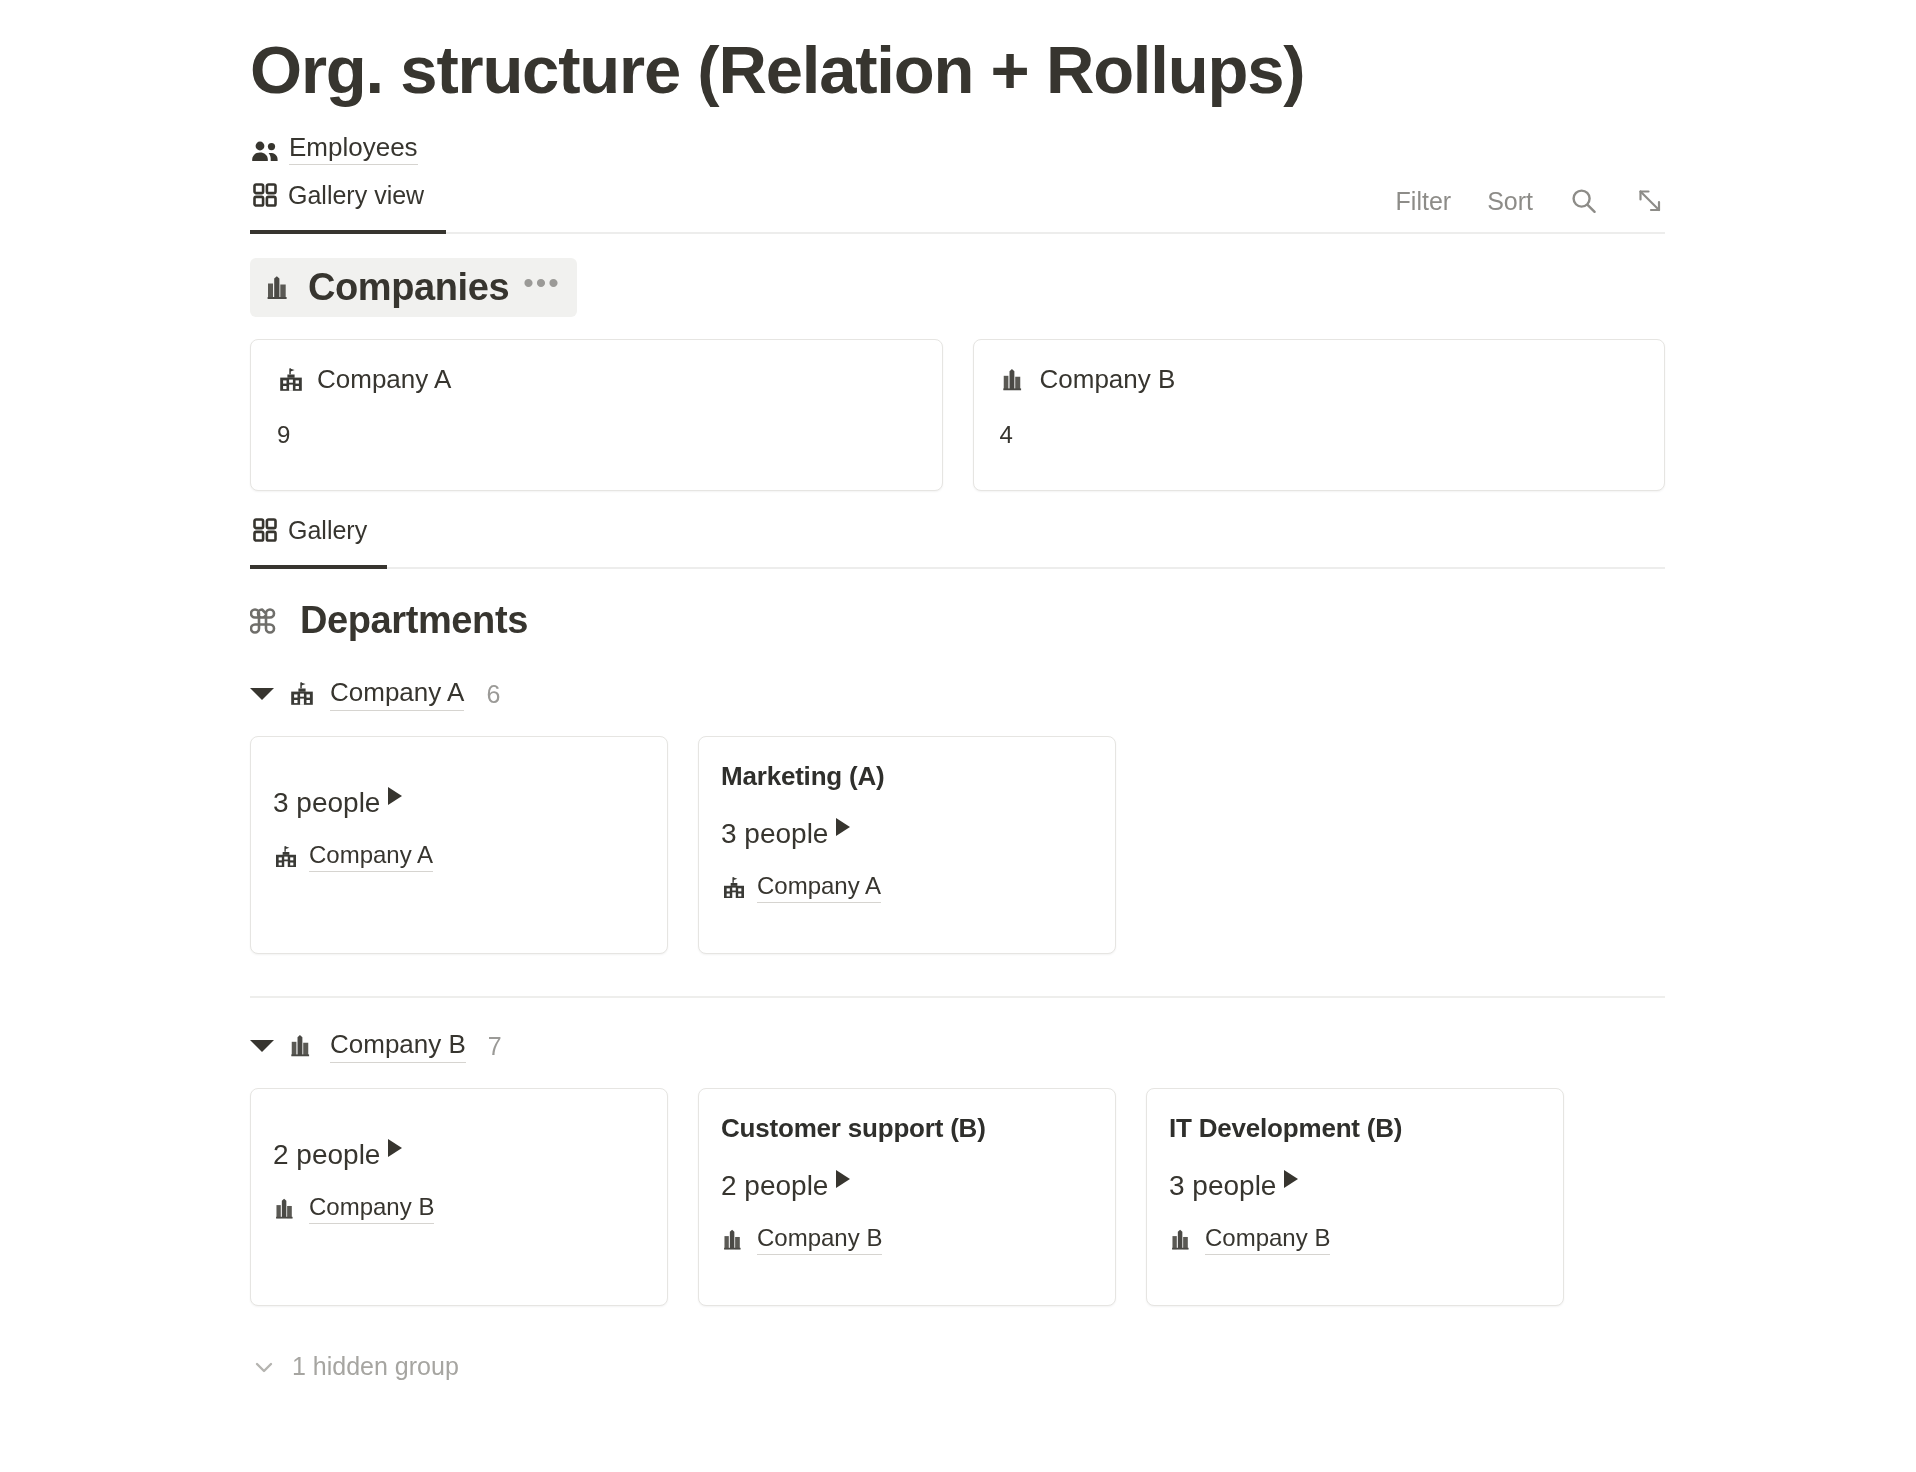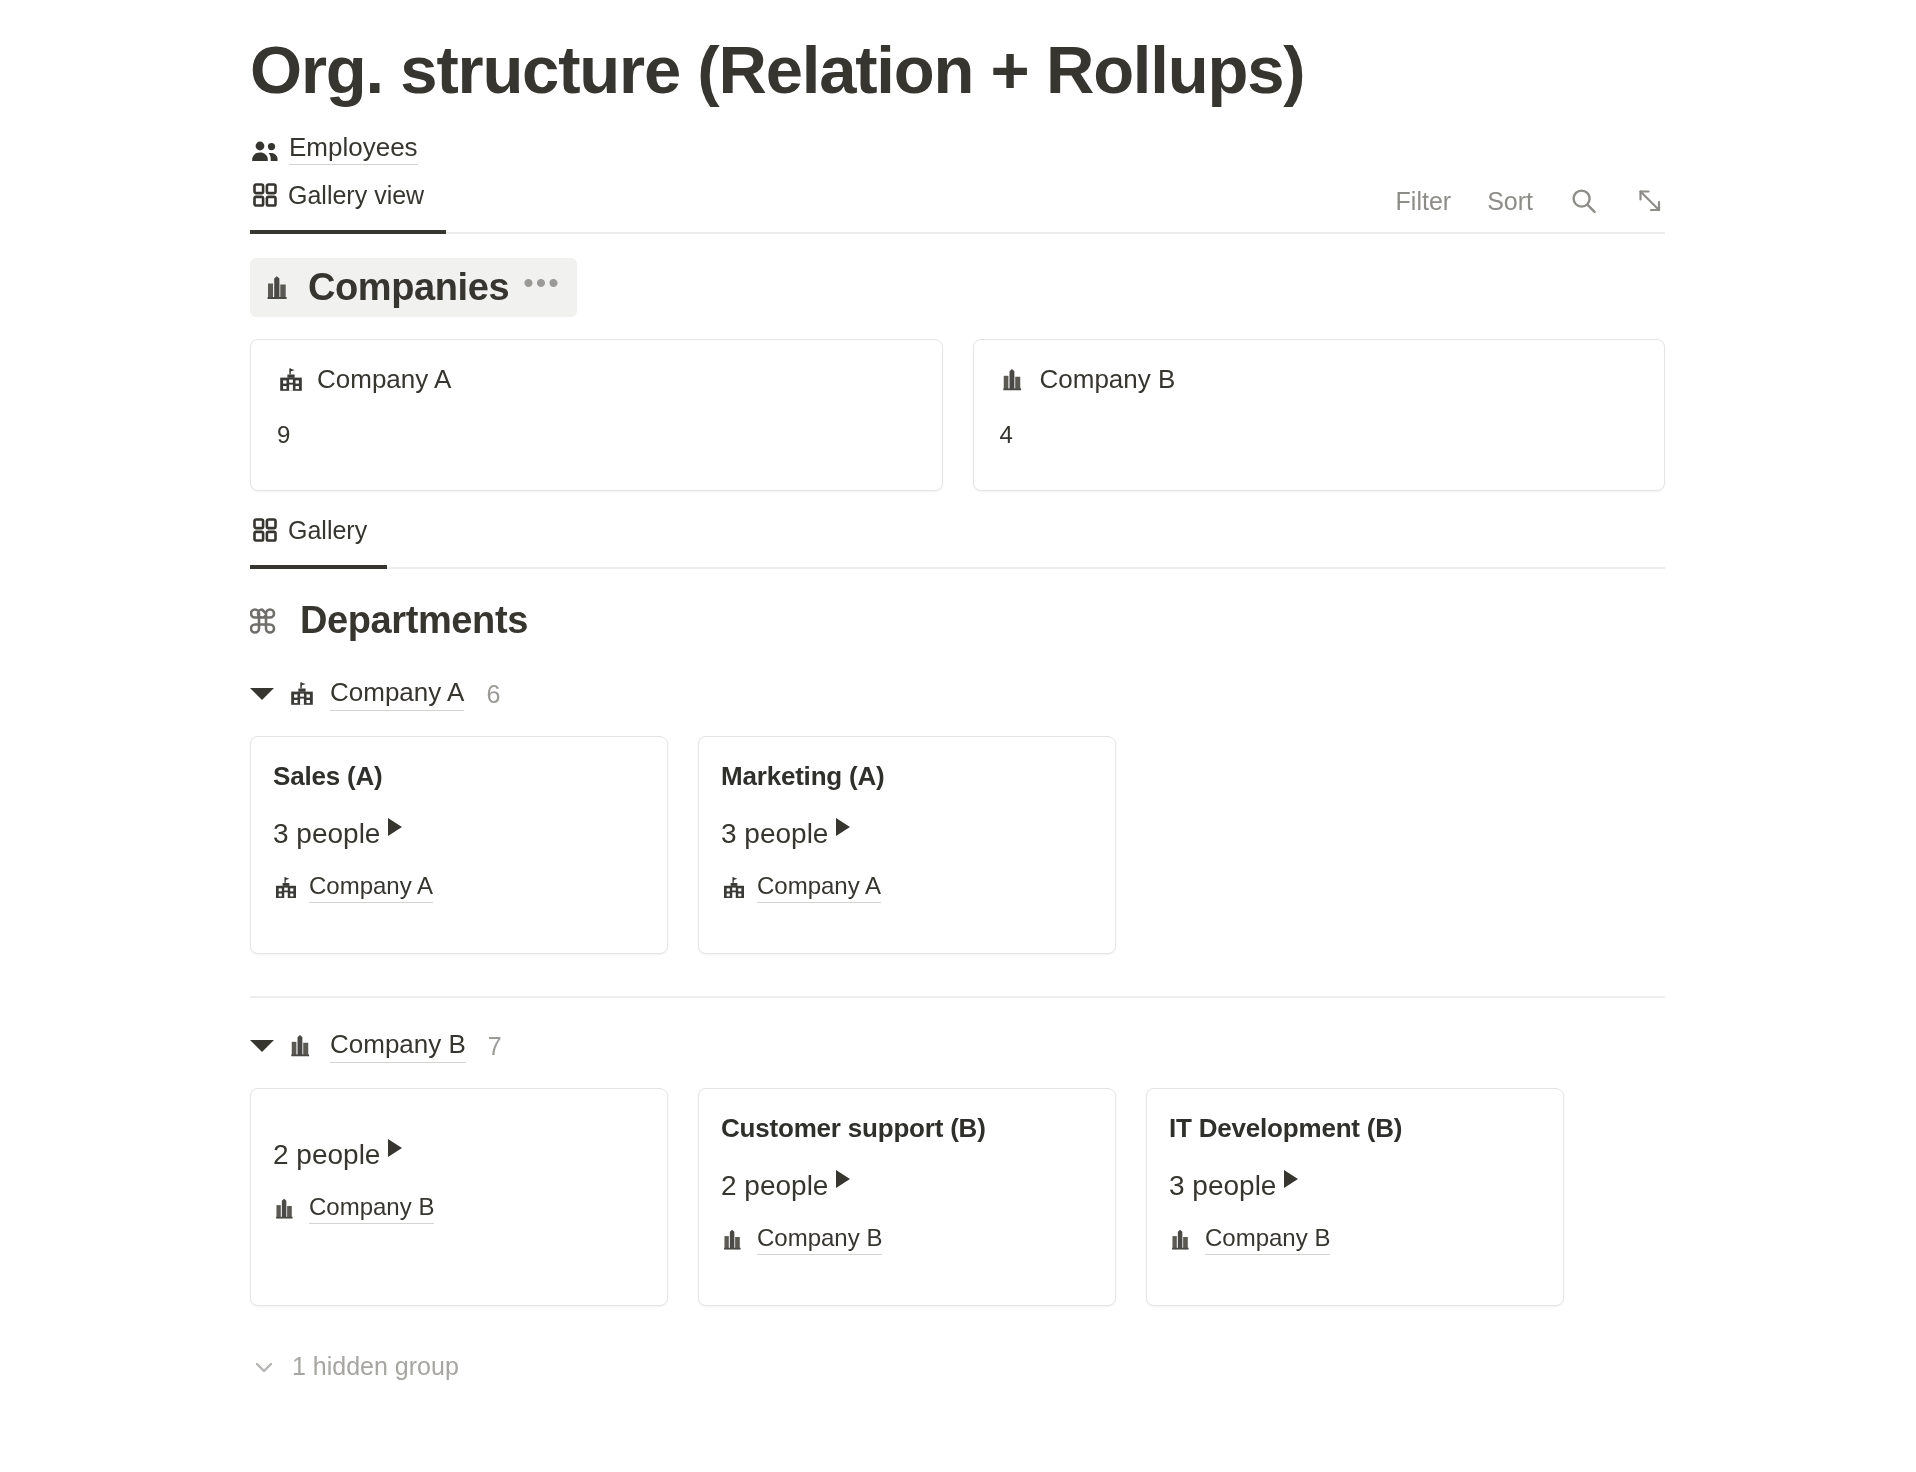--- a/index.html
+++ b/index.html
@@ -415,21 +415,20 @@
           <rect x="6.1" y="20" width="3.4" height="3.1" fill="#ffffff"></rect>
           <rect x="18.5" y="20" width="3.4" height="3.1" fill="#ffffff"></rect>
         </svg>
       </span>
       <span class="group-name">Company A</span>
       <span class="group-count">6</span>
     </div>
 
     <div class="cards-row">
       <div class="card dept-card">
-        <div class="dept-title">Sales (A)</div>
         <div class="dept-people">
           <span>3 people</span>
           <span class="play-tri"></span>
         </div>
         <div class="dept-relation">
           <span>
             <svg width="26" height="26" viewBox="0 0 28 28">
               <path d="M13 2.5v3.2l4.6-1.6L13 2.5z" fill="#3a3a36"></path>
               <rect x="12.3" y="2.4" width="1.5" height="6" fill="#3a3a36"></rect>
               <path d="M10.4 8.6h7.2v3.1h-7.2z" fill="#3a3a36"></path>

